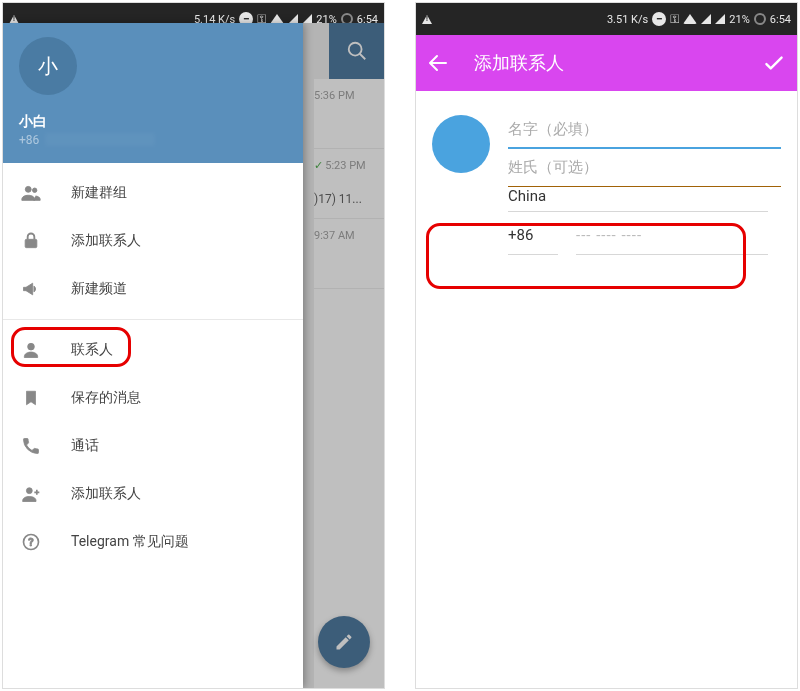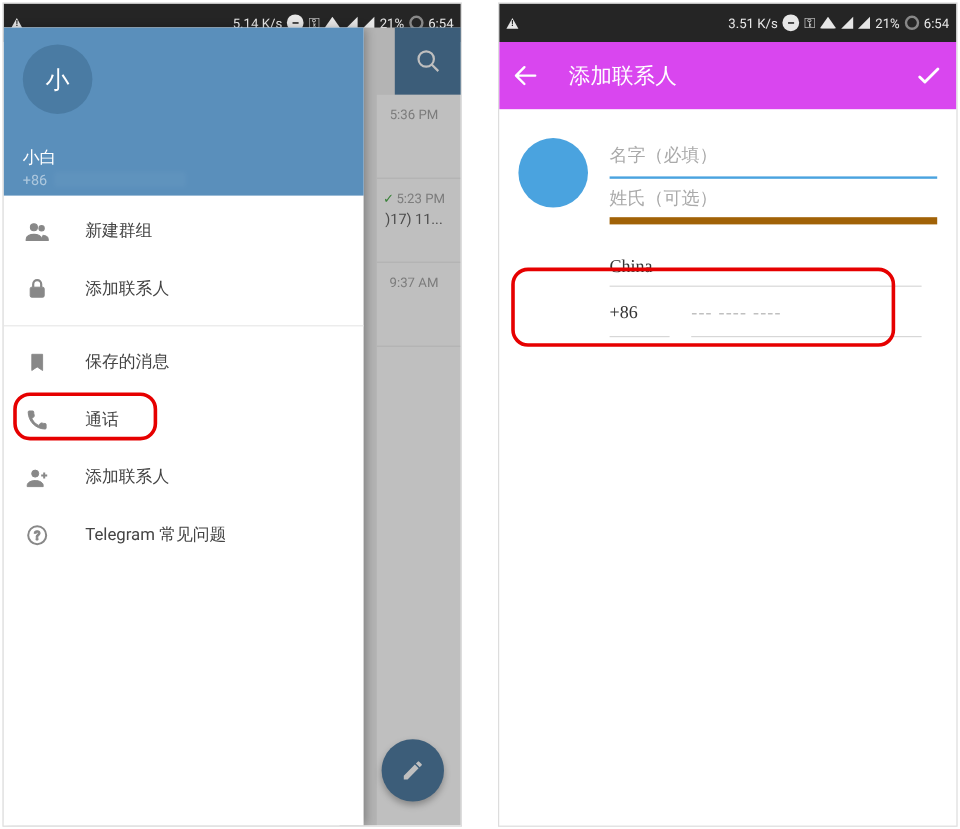--- a/index.html
+++ b/index.html
@@ -18,52 +18,52 @@
     .sb-key { font-size: 12px; }
     .sb-wifi { width:0;height:0;border-left:7px solid transparent;border-right:7px solid transparent;border-bottom:10px solid #e7e7e7;border-radius:2px;}
     .sb-sig { width:0;height:0;border-style:solid;border-width:0 0 10px 10px;border-color:transparent transparent #e7e7e7 transparent;}
     .sb-circle { width:12px;height:12px;border:2px solid #888;border-radius:50%;}
 
     
     .left-bg { position: absolute; left:0; top:20px; right:0; bottom:0; background:#f0f0f0; }
     .chat-header { position:absolute; top:20px; right:0; width:55px; height:56px; background:#517da2; display:flex; align-items:center; justify-content:center;}
     .chat-header svg { stroke:#fff; }
     .chat-list { position:absolute; top:76px; right:0; width:70px; bottom:0; background:#fff;}
-    .chat-row { height:70px; border-bottom:1px solid #eee; padding:10px 8px 0 0; text-align:center; font-size:11px; color:#a6a6a6;}
-    .chat-row .extra { margin-top:4px; font-size:12px; color:#666;}
+    .chat-row { height:70px; border-bottom:1px solid #eee; padding:10px 8px 0 0; text-align:left; font-size:11px; color:#a6a6a6;}
+    .chat-row .extra { margin-top:20px; font-size:12px; color:#666;}
     .check { color:#4fae4e; margin-right:2px; font-size:11px;}
     .fab { position:absolute; right:14px; bottom:20px; width:52px; height:52px; border-radius:50%; background:#517da2; display:flex; align-items:center; justify-content:center; box-shadow:0 3px 6px rgba(0,0,0,.3);}
     .fab svg { fill:#fff;}
     .scrim { position:absolute; top:20px; left:280px; right:0; bottom:0; background:rgba(0,0,0,.25);}
 
     .drawer { position:absolute; top:20px; left:0; width:300px; bottom:0; background:#fff; box-shadow:2px 0 8px rgba(0,0,0,.3);}
     .drawer-header { height:140px; background:#5a8fbb; padding:14px 16px 10px; color:#fff;}
     .avatar { width:58px; height:58px; border-radius:50%; background:#4a7ba3; display:flex; align-items:center; justify-content:center; font-size:20px; color:#fff;}
-    .drawer-name { margin-top:28px; font-size:14px; font-weight:400;}
+    .drawer-name { margin-top:18px; font-size:14px; font-weight:700;}
     .drawer-phone { font-size:12px; opacity:.5; margin-top:2px; position:relative;}
     .drawer-phone::after { content:""; position:absolute; left:26px; top:0; width:110px; height:13px; background:rgba(255,255,255,.07); filter:blur(2px);}
     .drawer-list { padding-top:6px;}
     .drawer-item { height:48px; display:flex; align-items:center; padding:0 16px; gap:28px; color:#444; font-size:14px;}
     .drawer-item .di-ico { width:24px; height:24px; display:flex; align-items:center; justify-content:center; color:#888;}
     .drawer-item .di-ico svg { fill:#888; stroke:#888;}
     .drawer-divider { height:1px; background:#e8e8e8; margin:6px 0;}
     .hl-red { position:absolute; border:3px solid #e60000; border-radius:14px; pointer-events:none;}
     .hl-left { left:8px; top:324px; width:120px; height:40px;}
 
     
     .rtoolbar { height:56px; background:#d946ef; display:flex; align-items:center; padding:0 10px; color:#fff;}
     .rtoolbar .title { font-size:18px; margin-left:24px; flex:1;}
     .rtoolbar svg { stroke:#fff; fill:none;}
-    .rbody { padding:20px 16px;font-family:Liberation Serif, serif;}
+    .rbody { padding:20px 16px;}
     .rowtop { display:flex; align-items:flex-start; gap:18px;}
     .avatar2 { width:58px; height:58px; border-radius:50%; background:#4aa3df; flex-shrink:0; margin-top:4px;}
     .fields { flex:1;}
-    .tf { height:38px; display:flex; align-items:center; font-size:15px; color:#aaa; border-bottom:6px solid #a16207;}
+    .tf { height:38px; display:flex; align-items:center; font-size:15px; color:#aaa; border-bottom:1px solid #a16207;}
     .tf.focused { border-bottom:2px solid #4aa3df;}
-    .country { margin-left:76px; margin-top:28px; font-size:15px; color:#333; border-bottom:1px solid #d7d7d7; padding-bottom:6px; width:260px;}
+    .country { margin-left:76px; font-size:15px; color:#333; border-bottom:1px solid #d7d7d7; padding-bottom:6px; width:260px;}
     .phonerow { margin-left:76px; margin-top:14px; display:flex; align-items:flex-end; width:260px;}
     .cc { width:50px; font-size:15px; color:#333; border-bottom:1px solid #d7d7d7; padding-bottom:10px; margin-right:18px;}
     .pn { flex:1; font-size:15px; color:#bbb; letter-spacing:1px; border-bottom:1px solid #d7d7d7; padding-bottom:10px;}
     .hl-right { left:10px; top:220px; width:320px; height:66px;}
   </style>
 </head>
 <body>
 
 <div class="phone">
   <div class="statusbar">
@@ -126,21 +126,38 @@
       </div>
       <div class="drawer-item">
         <span class="di-ico">
             <svg width="20" height="20" viewBox="0 0 24 24">
               <rect x="5" y="10" width="14" height="10" rx="1.5" fill="#888"></rect>
               <path d="M8 10V7a4 4 0 0 1 8 0v3" fill="none" stroke="#888" stroke-width="2.2"></path>
             </svg>
           </span>
         <span>添加联系人</span>
       </div>
+      <div class="drawer-item">
+        <span class="di-ico">
+            <svg width="20" height="20" viewBox="0 0 24 24">
+              <path d="M3 10v4h3l8 5V5L6 10H3zm14.5 2a4 4 0 0 0-2-3.5v7a4 4 0 0 0 2-3.5z" fill="#888"></path>
+            </svg>
+          </span>
+        <span>新建频道</span>
+      </div>
       <div class="drawer-divider"></div>
+      <div class="drawer-item">
+        <span class="di-ico">
+            <svg width="20" height="20" viewBox="0 0 24 24">
+              <circle cx="12" cy="8" r="4" fill="#888"></circle>
+              <path d="M4 20c0-3.5 4-5.5 8-5.5s8 2 8 5.5v1H4z" fill="#888"></path>
+            </svg>
+          </span>
+        <span>联系人</span>
+      </div>
       <div class="drawer-item">
         <span class="di-ico">
             <svg width="18" height="20" viewBox="0 0 24 24">
               <path d="M6 3h12v18l-6-4-6 4V3z" fill="#888"></path>
             </svg>
           </span>
         <span>保存的消息</span>
       </div>
       <div class="drawer-item">
         <span class="di-ico">

